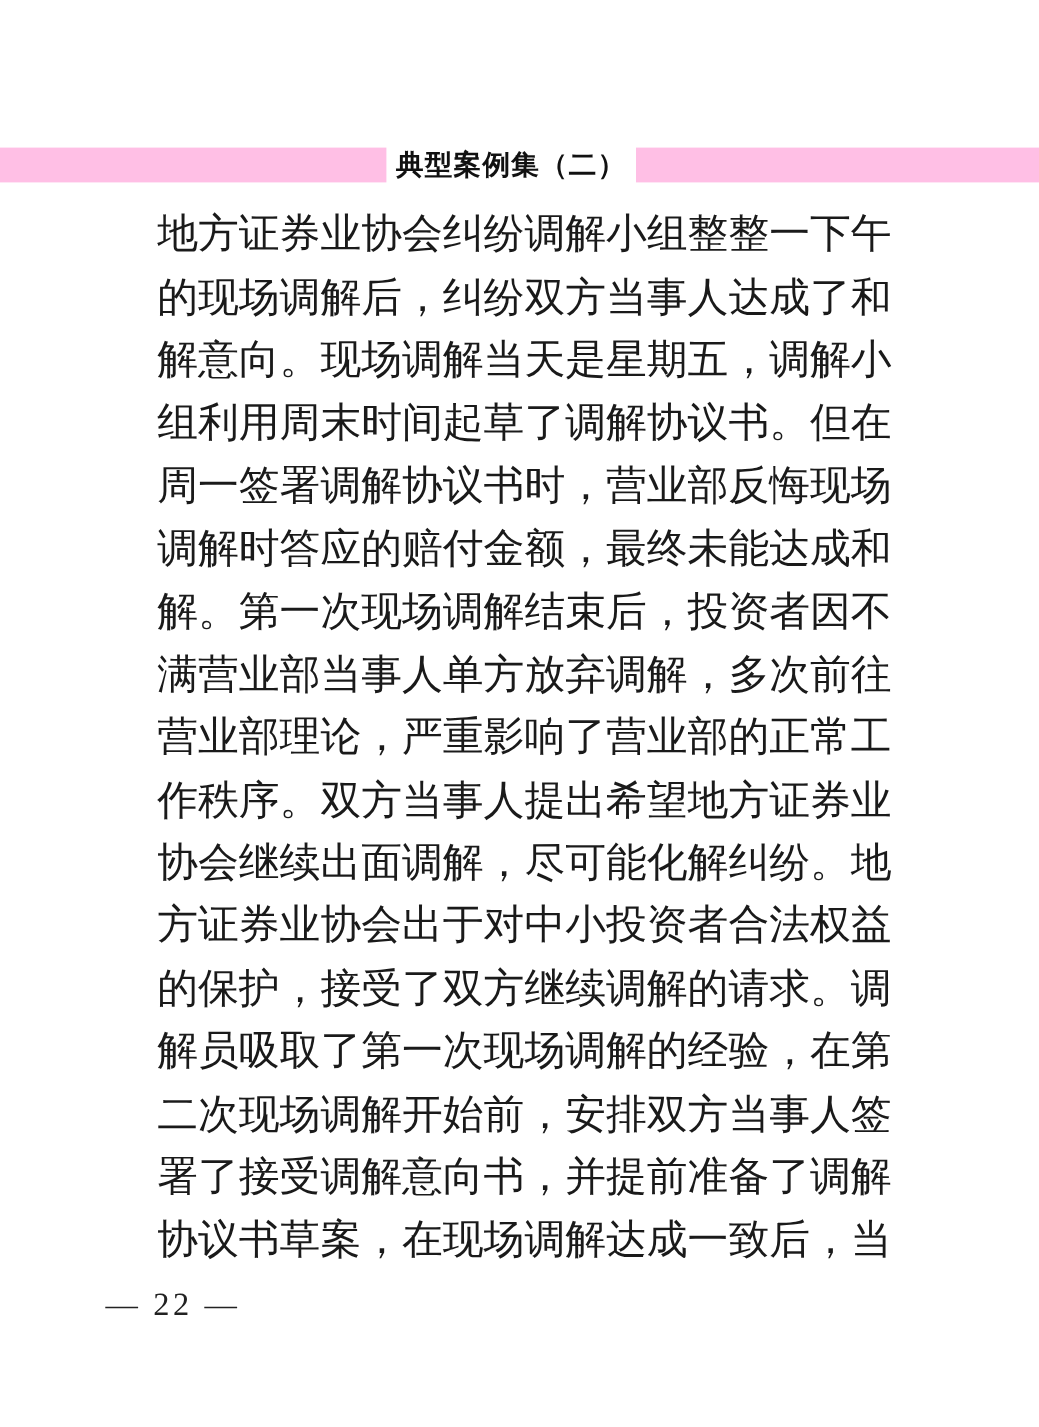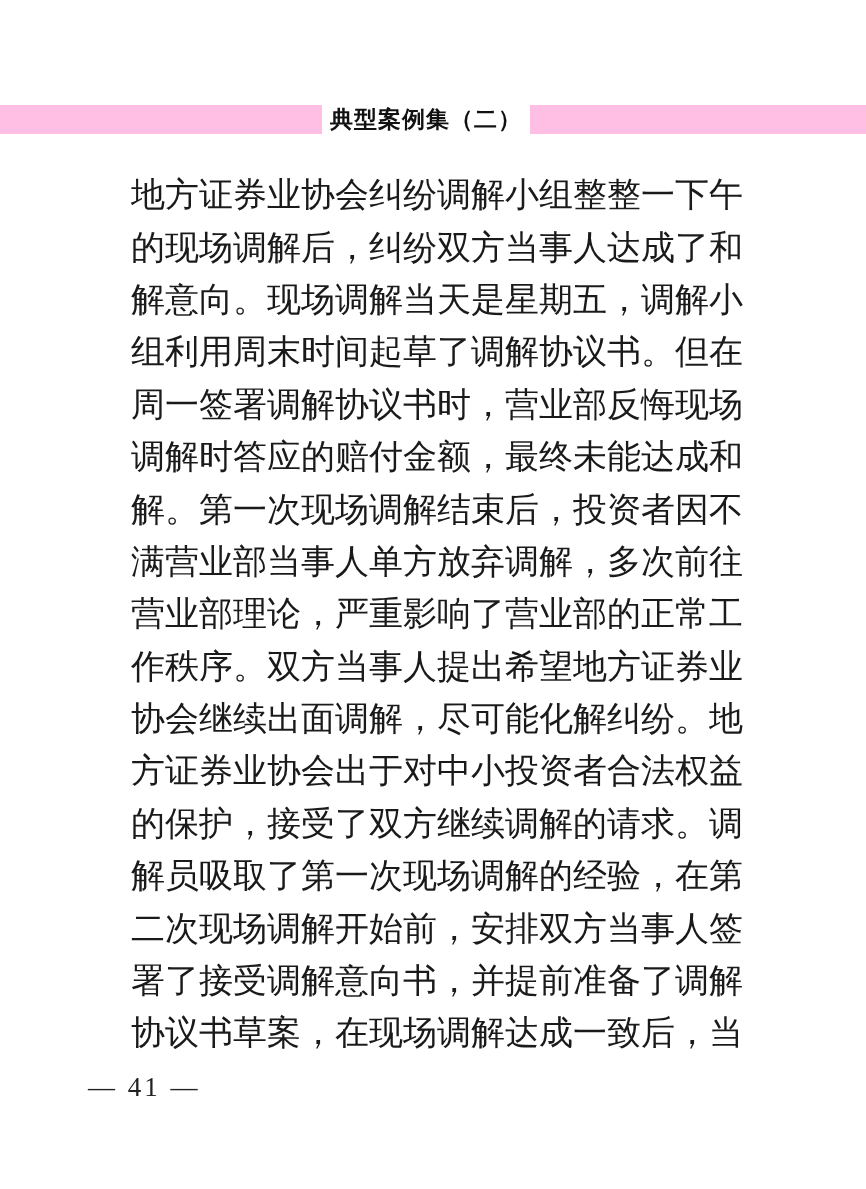--- a/index.html
+++ b/index.html
@@ -10,21 +10,21 @@
   .page {
     position: relative;
     width: 866px;
     height: 1189px;
     background: #ffffff;
     overflow: hidden;
     font-family: "Liberation Serif", serif;
   }
   .header-band {
     position: absolute;
-    top: 105px;
+    top: 123px;
     left: 0;
     width: 866px;
     height: 29px;
   }
   .bar {
     position: absolute;
     top: 0;
     height: 29px;
     background: #ffbfe5;
   }
@@ -416,14 +416,14 @@
         <span>达</span>
         <span>成</span>
         <span>一</span>
         <span>致</span>
         <span>后</span>
         <span>，</span>
         <span>当</span>
       </div>
     </div>
 
-  <div class="footer">— 41 —</div>
+  <div class="footer">— 22 —</div>
 </div>
 
 </body></html>

